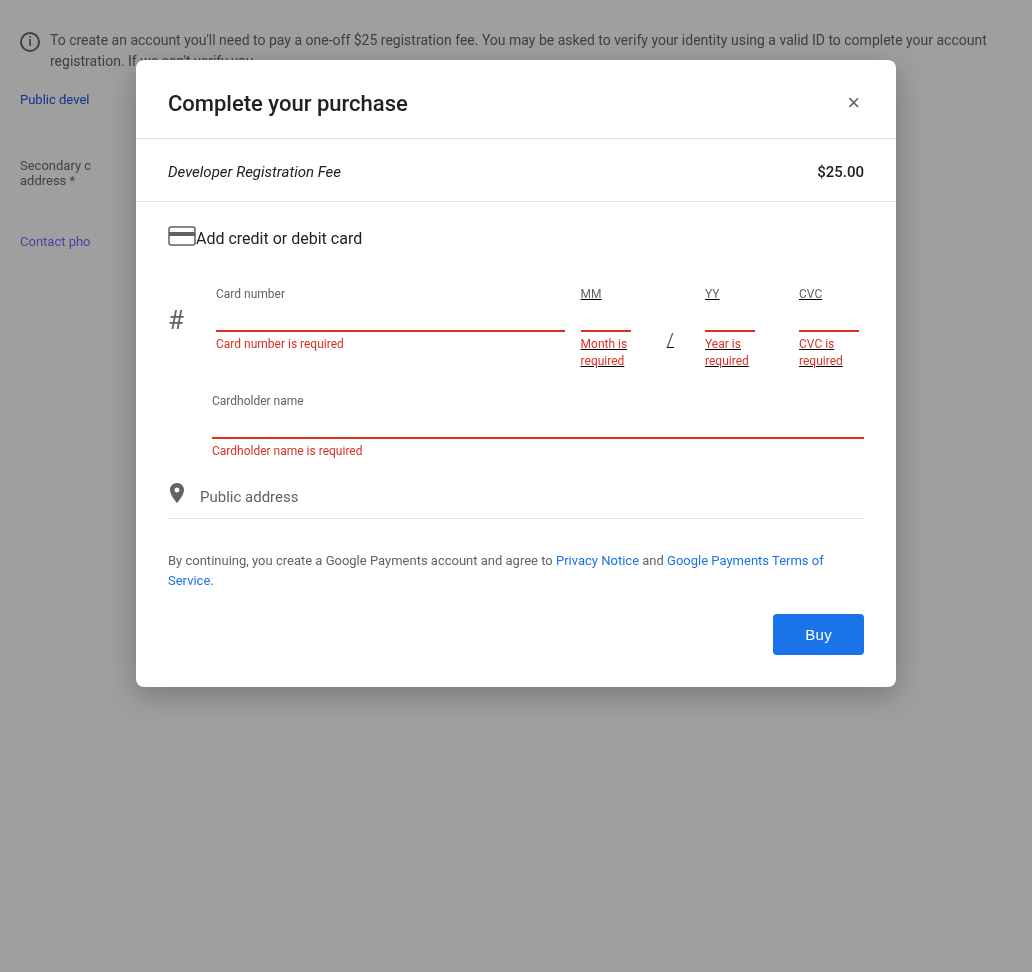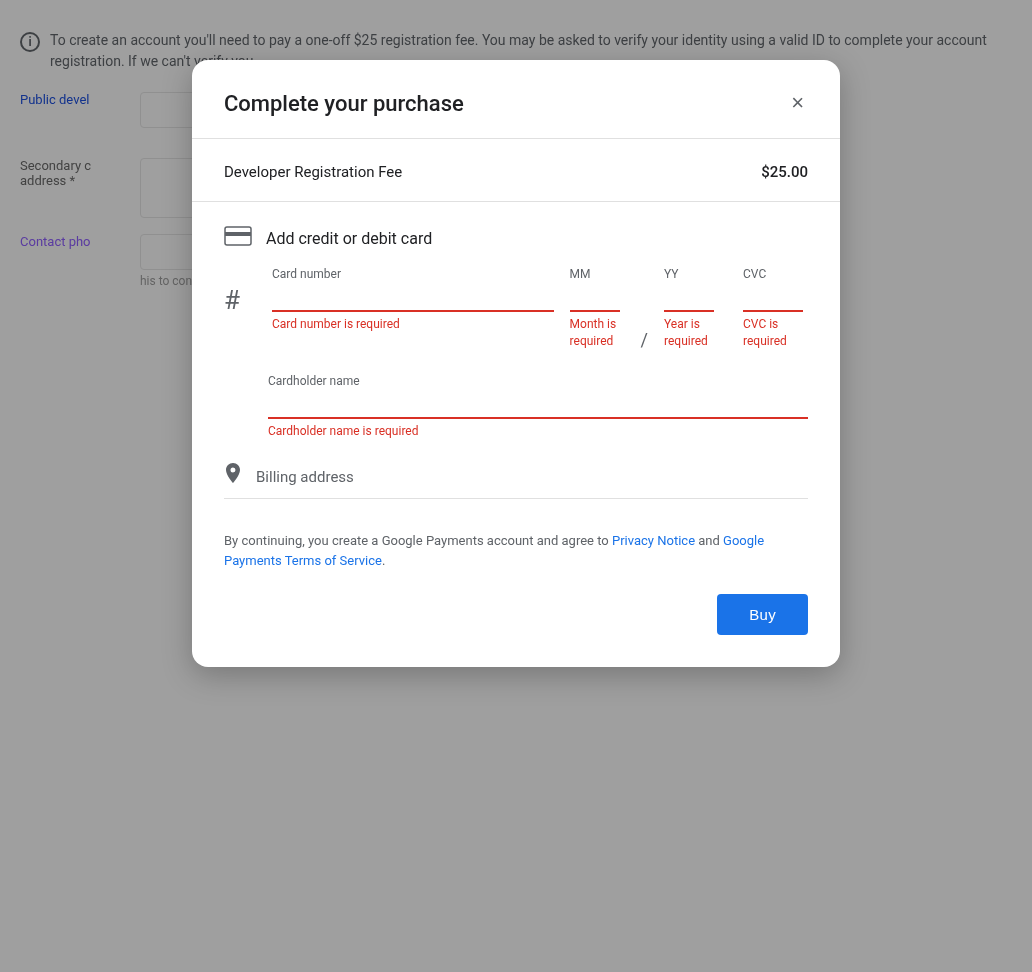--- a/index.html
+++ b/index.html
@@ -50,22 +50,22 @@
       background: rgba(0,0,0,0.35);
       display: flex;
       align-items: flex-start;
       justify-content: center;
       padding-top: 60px;
     }
 
     
     .modal {
       background: #fff;
-      border-radius: 16px;
-      width: 648px;
+      border-radius: 8px;
+      width: 760px;
       padding: 28px 32px 32px;
       box-shadow: 0 8px 30px rgba(0,0,0,0.25);
       position: relative;
     }
 
     .modal-header {
       display: flex;
       align-items: center;
       justify-content: space-between;
       margin-bottom: 20px;
@@ -95,33 +95,33 @@
     
     .fee-row {
       display: flex;
       justify-content: space-between;
       align-items: center;
       padding: 4px 0 20px;
     }
     .fee-label {
       font-size: 15px;
       color: #202124;
+      font-style: italic;
     }
     .fee-amount {
       font-size: 15px;
       color: #202124;
       font-weight: 500;
     }
 
     
     .card-section-header {
       display: flex;
       align-items: center;
-      gap: 14px;
-      margin-bottom: 16px;
+      margin-bottom: 36px;
       padding-top: 4px;
     }
     .card-icon {
       color: #5f6368;
       font-size: 22px;
     }
     .card-section-title {
       font-size: 16px;
       color: #202124;
       font-weight: 400;
@@ -262,21 +262,21 @@
     <div style="display:flex; align-items:flex-start; gap:16px;">
 
       <div class="hash-icon" style="font-size:26px;color:#5f6368;margin-top:18px;">#</div>
 
       <div style="flex:1; min-width:0;">
         <div class="field-label">Card number</div>
         <input type="text" class="field-input" value="" style="">
         <div class="field-error">Card number is required</div>
       </div>
 
-      <div style="display:flex; align-items:flex-end; gap:16px; flex-shrink:0;">
+      <div style="display:flex; align-items:center; gap:31px; flex-shrink:0;text-decoration:underline;">
 
         <div style="width:55px;">
           <div class="field-label">MM</div>
           <input type="text" class="field-input" value="" style="width: 50px;">
           <div class="field-error">Month is required</div>
         </div>
         <div style="padding-top:22px; font-size:18px; color:#5f6368;">/</div>
 
         <div style="width:55px;">
           <div class="field-label">YY</div>
@@ -297,21 +297,21 @@
       <input type="text" class="field-input" value="" style="width: 100%;">
       <div class="field-error">Cardholder name is required</div>
     </div>
 
     <div class="billing-row">
       <span class="location-icon">
         <svg width="18" height="22" viewBox="0 0 18 22" fill="none" xmlns="http://www.w3.org/2000/svg">
           <path d="M9 0C5.13 0 2 3.13 2 7c0 5.25 7 13 7 13s7-7.75 7-13c0-3.87-3.13-7-7-7zm0 9.5A2.5 2.5 0 1 1 9 4.5a2.5 2.5 0 0 1 0 5z" fill="#5f6368"></path>
         </svg>
       </span>
-      <span class="billing-label">Billing address</span>
+      <span class="billing-label">Public address</span>
     </div>
 
     <div class="legal-text">
       <span>By continuing, you create a Google Payments account and agree to</span>
       <a href="#">Privacy Notice</a>
       <span>and</span>
       <a href="#">Google Payments Terms of Service</a><span>.</span>
     </div>
 
     <div class="modal-footer">

